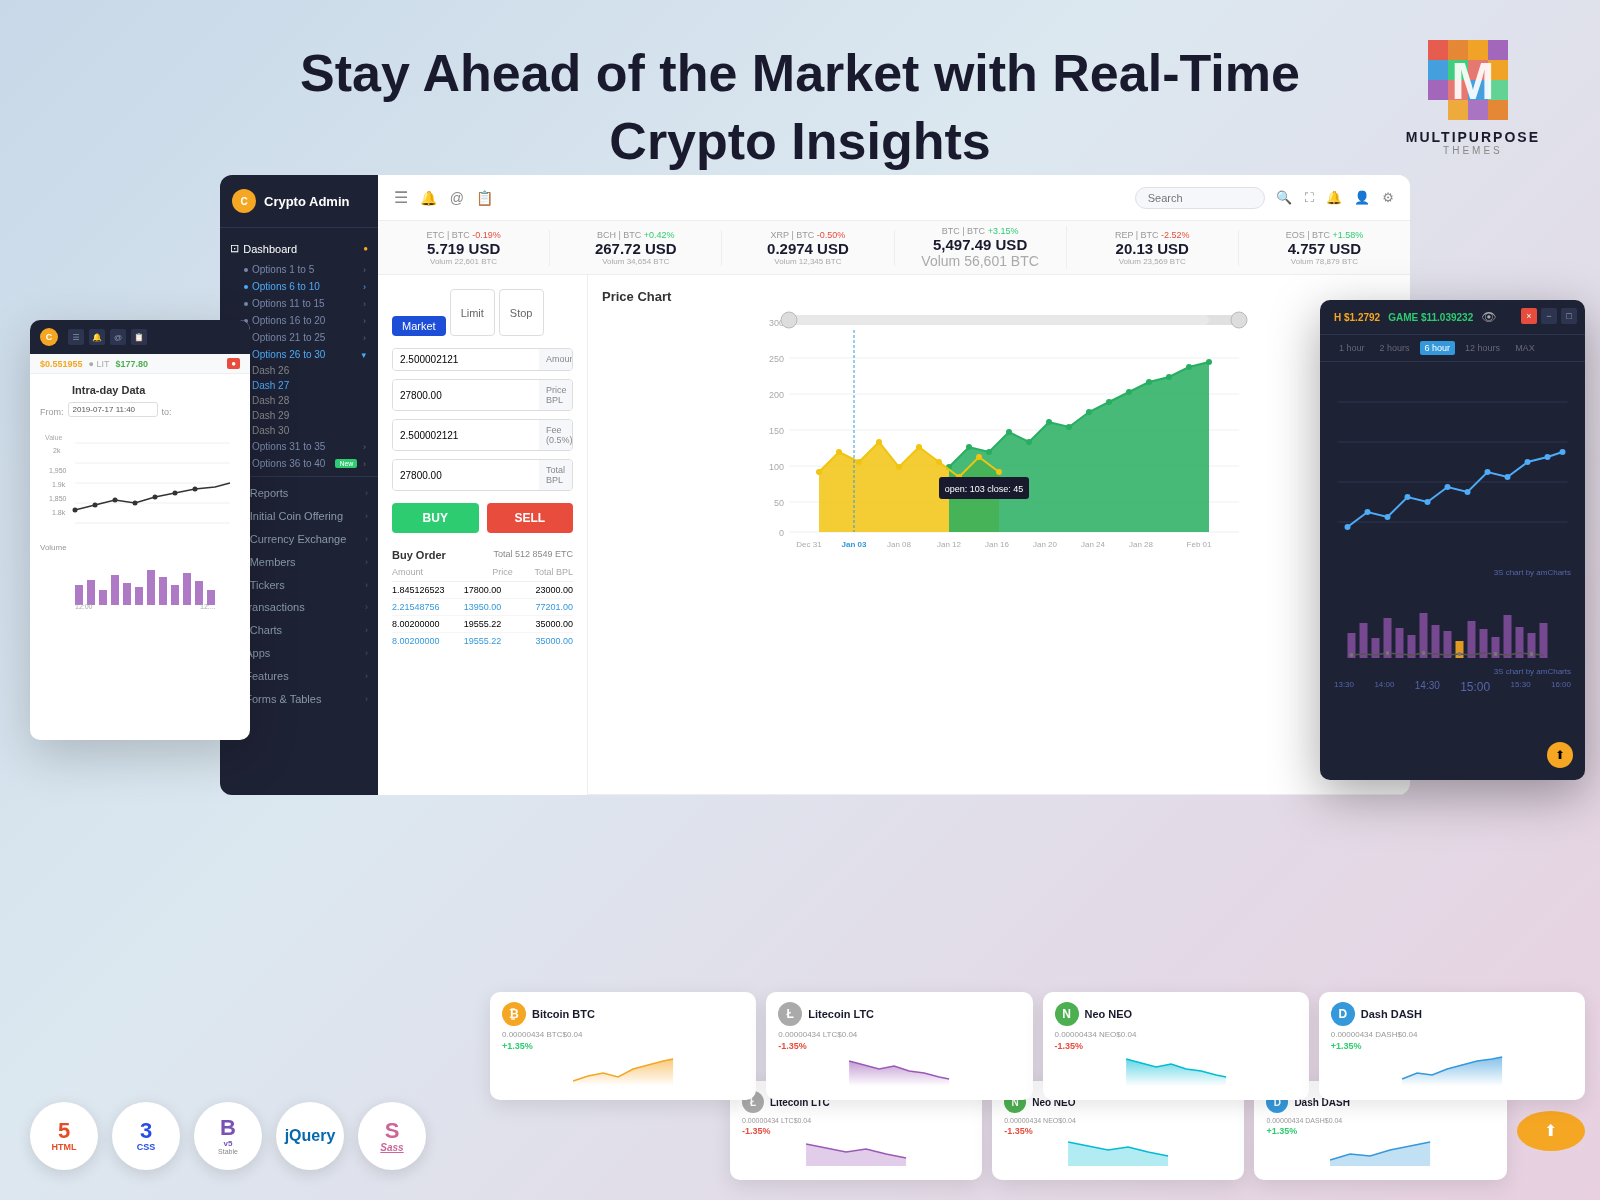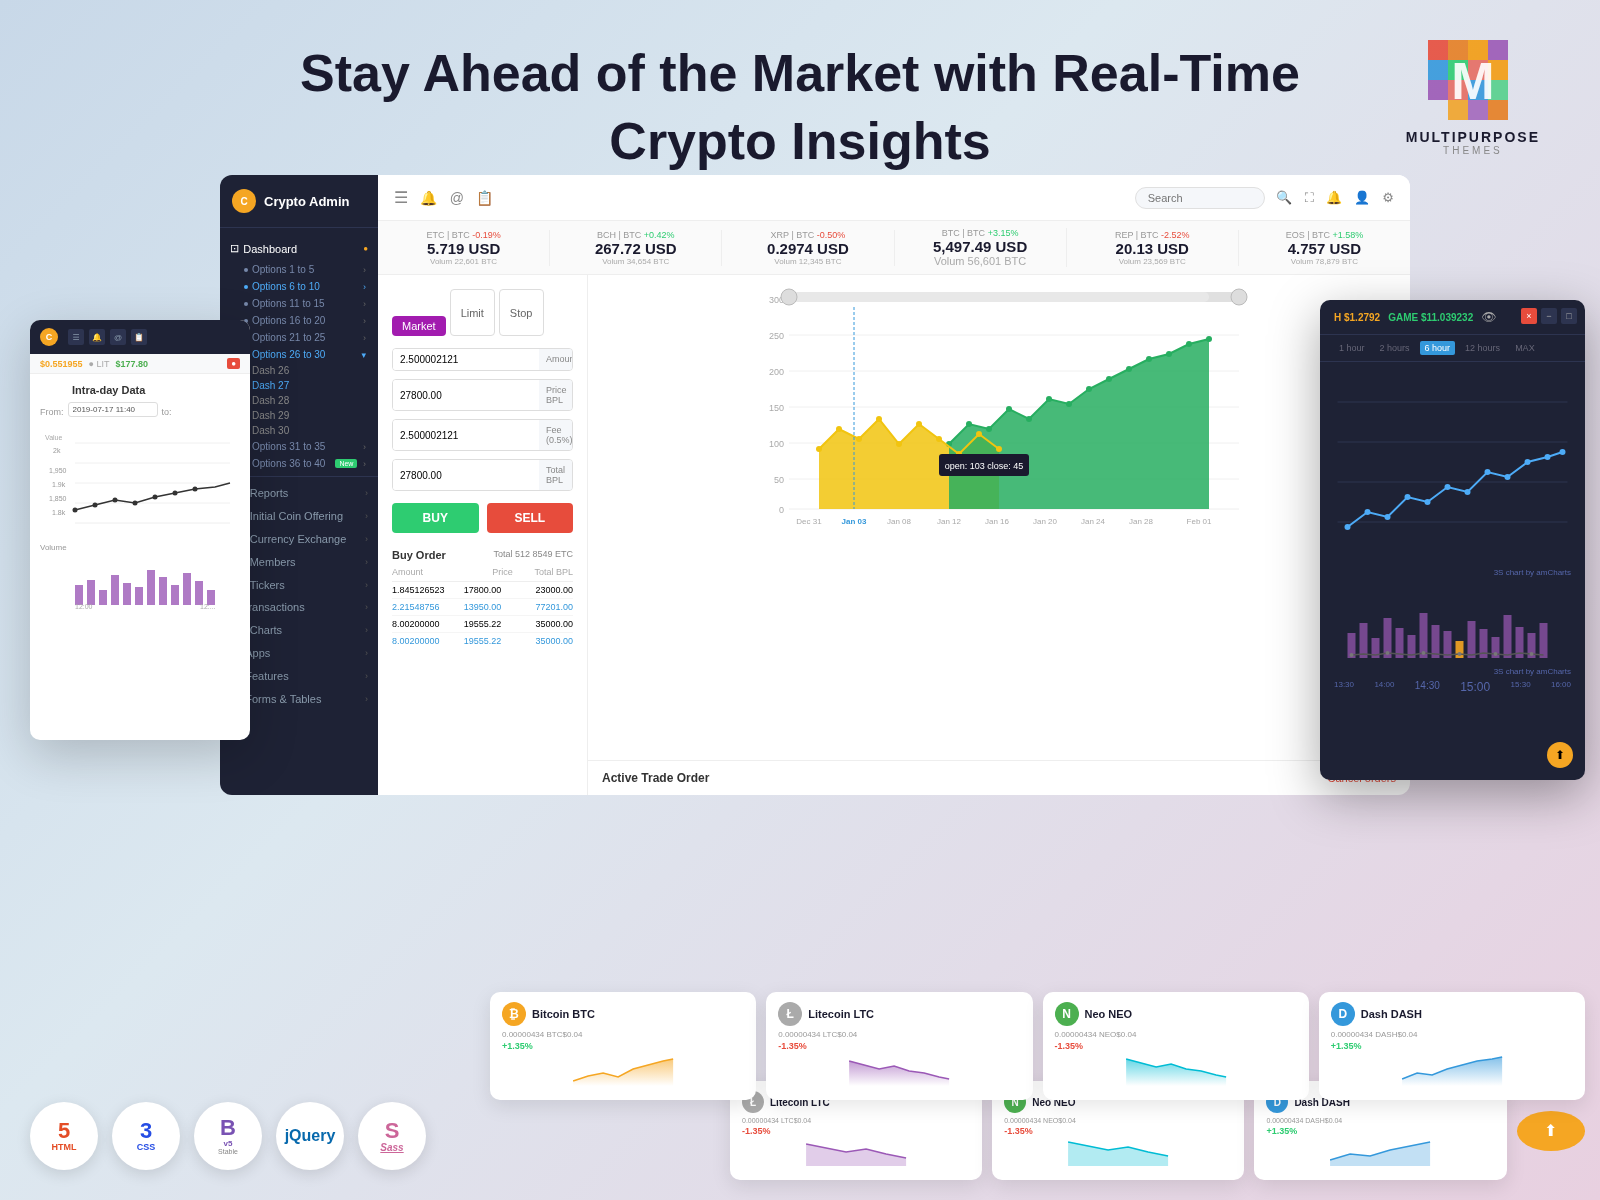--- a/index.html
+++ b/index.html
@@ -291,40 +291,40 @@
         <div style="font-size:8px;color:#aaa;">Volum 34,654 BTC</div>
       </div>
       <div style="flex:1;text-align:center;padding:0 6px;border-right:1px solid #eee;">
         <div style="font-size:9px;color:#999;">XRP | BTC <span style="color:#e74c3c;">-0.50%</span></div>
         <div style="font-size:15px;font-weight:700;color:#1a1a2e;">0.2974 USD</div>
         <div style="font-size:8px;color:#aaa;">Volum 12,345 BTC</div>
       </div>
       <div style="flex:1;text-align:center;padding:0 6px;border-right:1px solid #eee;">
         <div style="font-size:9px;color:#999;">BTC | BTC <span style="color:#2ecc71;">+3.15%</span></div>
         <div style="font-size:15px;font-weight:700;color:#1a1a2e;">5,497.49 USD</div>
-        <div style="font-size:11px;color:#aaa;">Volum 56,601 BTC</div>
+        <div style="font-size:14px;color:#aaa;">Volum 56,601 BTC</div>
       </div>
       <div style="flex:1;text-align:center;padding:0 6px;border-right:1px solid #eee;">
         <div style="font-size:9px;color:#999;">REP | BTC <span style="color:#e74c3c;">-2.52%</span></div>
         <div style="font-size:15px;font-weight:700;color:#1a1a2e;">20.13 USD</div>
         <div style="font-size:8px;color:#aaa;">Volum 23,569 BTC</div>
       </div>
       <div style="flex:1;text-align:center;padding:0 6px;">
         <div style="font-size:9px;color:#999;">EOS | BTC <span style="color:#2ecc71;">+1.58%</span></div>
         <div style="font-size:15px;font-weight:700;color:#1a1a2e;">4.757 USD</div>
         <div style="font-size:8px;color:#aaa;">Volum 78,879 BTC</div>
       </div>
     </div>
 
     <div style="display:flex;height:calc(100% - 100px);">
 
       <div style="width:210px;padding:14px;border-right:1px solid #eee;overflow:auto;">
 
         <div style="display:flex;gap:4px;margin-bottom:12px;">
-          <button style="padding:4px 10px;border-radius:4px;font-size:11px;background:#a21caf;color:#fff;border:none;cursor:pointer;margin-top:27px;">Market</button>
+          <button style="padding:4px 10px;border-radius:4px;font-size:11px;background:#1d4ed8;color:#fff;border:none;cursor:pointer;margin-top:27px;">Market</button>
           <button style="padding:4px 10px;border-radius:4px;font-size:11px;background:#fff;color:#666;border:1px solid #ddd;cursor:pointer;">Limit</button>
           <button style="padding:4px 10px;border-radius:4px;font-size:11px;background:#fff;color:#666;border:1px solid #ddd;cursor:pointer;">Stop</button>
         </div>
 
         <div style="margin-bottom:8px;">
           <div style="display:flex;border:1px solid #ddd;border-radius:4px;overflow:hidden;">
             <input type="text" value="2.500002121" style="flex: 1 1 0%; padding: 5px 7px; font-size: 10px; border: none; outline: none;">
             <span style="padding:5px 7px;background:#f5f7fa;font-size:9px;color:#888;white-space:nowrap;">Amount BTC</span>
           </div>
         </div>
@@ -382,20 +382,21 @@
             <span style="flex:1;">8.00200000</span>
               <span style="flex:1;text-align:center;">19555.22</span>
               <span style="flex:1;text-align:right;">35000.00</span>
           </div>
         </div>
       </div>
 
       <div style="flex:1;display:flex;flex-direction:column;overflow:hidden;">
 
         <div style="flex:1;padding:14px;border-bottom:1px solid #eee;">
+          <div style="font-size:13px;font-weight:600;color:#333;margin-bottom:8px;">Price Chart</div>
           <svg width="100%" height="240" viewBox="0 0 500 240" style="overflow:visible;">
 
             <line x1="40" y1="10" x2="490" y2="10" stroke="#f0f0f0" stroke-width="1"></line>
             <line x1="40" y1="46" x2="490" y2="46" stroke="#f0f0f0" stroke-width="1"></line>
             <line x1="40" y1="82" x2="490" y2="82" stroke="#f0f0f0" stroke-width="1"></line>
             <line x1="40" y1="118" x2="490" y2="118" stroke="#f0f0f0" stroke-width="1"></line>
             <line x1="40" y1="154" x2="490" y2="154" stroke="#f0f0f0" stroke-width="1"></line>
             <line x1="40" y1="190" x2="490" y2="190" stroke="#f0f0f0" stroke-width="1"></line>
             <line x1="40" y1="220" x2="490" y2="220" stroke="#eee" stroke-width="1"></line>
 
@@ -454,26 +455,20 @@
             <text x="248" y="235" font-size="8" text-anchor="middle" fill="#aaa">Jan 16</text>
             <text x="296" y="235" font-size="8" text-anchor="middle" fill="#aaa">Jan 20</text>
             <text x="344" y="235" font-size="8" text-anchor="middle" fill="#aaa">Jan 24</text>
             <text x="392" y="235" font-size="8" text-anchor="middle" fill="#aaa">Jan 28</text>
             <text x="450" y="235" font-size="8" text-anchor="middle" fill="#aaa">Feb 01</text>
 
             <line x1="105" y1="18" x2="105" y2="220" stroke="#3498db" stroke-width="1" stroke-dasharray="3,2"></line>
           </svg>
         </div>
 
-        <div style="padding:10px 14px;">
-          <div style="display:flex;justify-content:space-between;align-items:center;">
-            <span style="font-size:12px;font-weight:600;color:#333;">Active Trade Order</span>
-            <span style="font-size:11px;color:#e74c3c;cursor:pointer;">Cancel orders</span>
-          </div>
-        </div>
       </div>
     </div>
   </div>
 </div>
 
 <div class="small-window-left" style="position:absolute;left:30px;top:320px;width:220px;height:420px;background:#fff;border-radius:10px;box-shadow:0 15px 50px rgba(0,0,0,0.2);overflow:hidden;z-index:15;">
   <div style="background:#1e2235;height:34px;display:flex;align-items:center;padding:0 10px;gap:6px;">
     <div style="width:18px;height:18px;background:#f5a623;border-radius:50%;display:flex;align-items:center;justify-content:center;font-size:9px;font-weight:bold;color:#fff;">C</div>
     <div style="display:flex;gap:5px;margin-left:4px;">
       <div style="width:16px;height:16px;background:#2d3450;border-radius:2px;display:flex;align-items:center;justify-content:center;color:#8899aa;font-size:8px;">☰</div>

